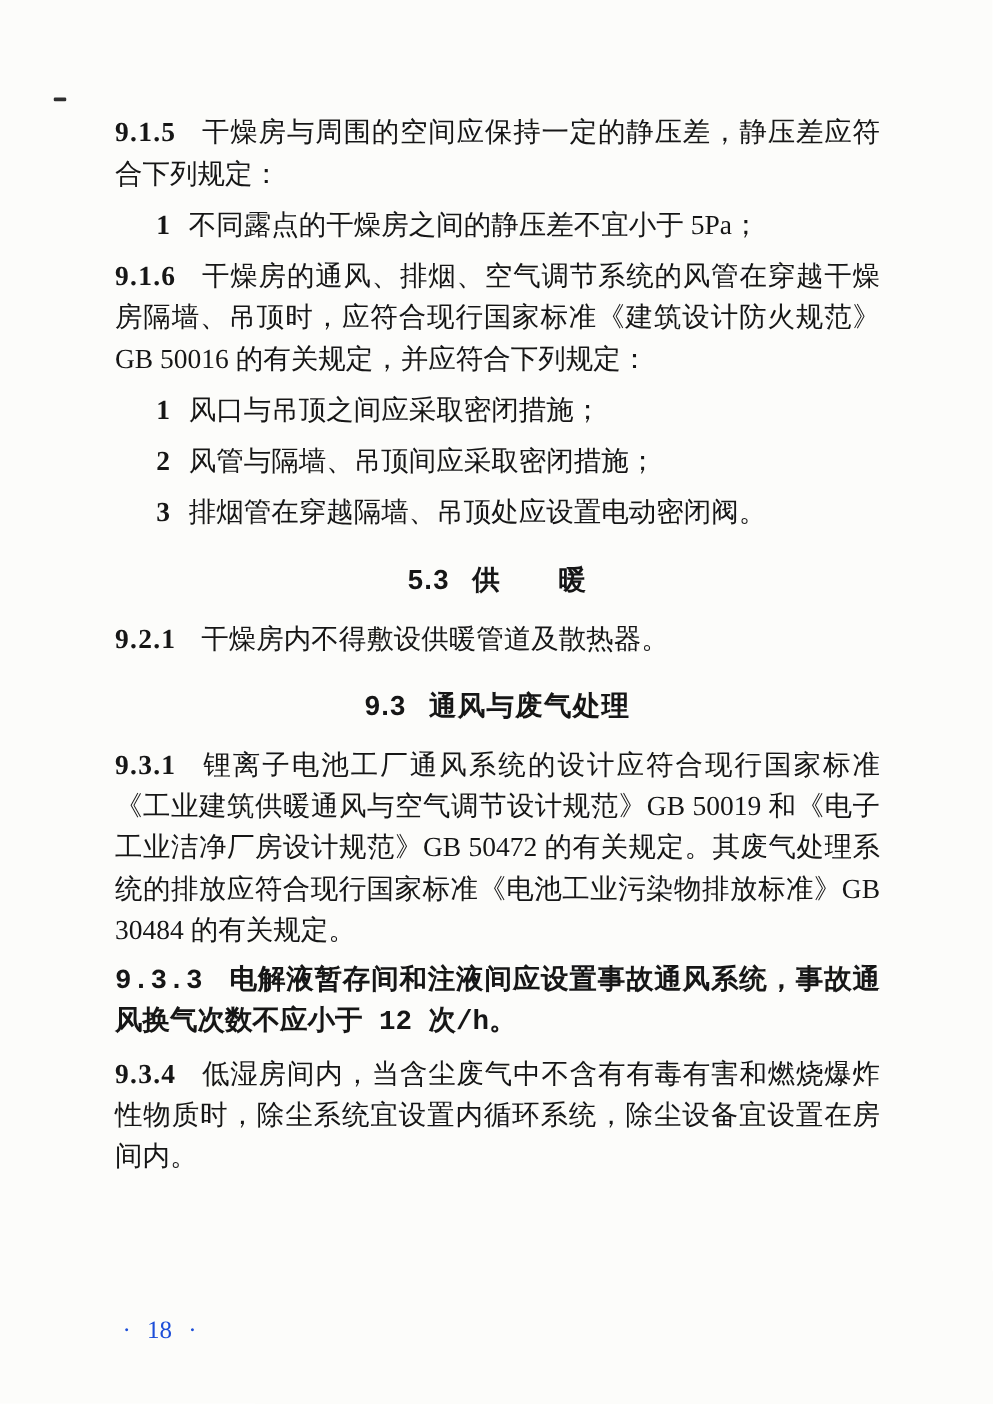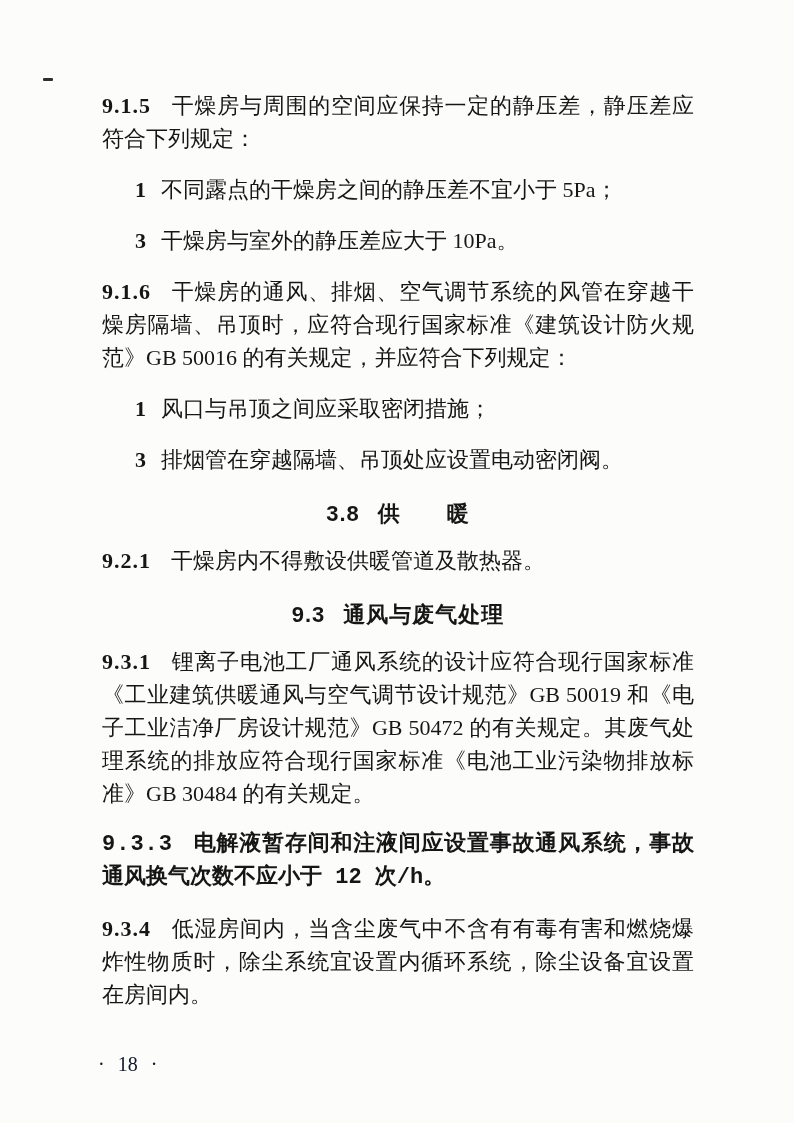--- a/index.html
+++ b/index.html
@@ -30,21 +30,21 @@
   .content {
     position: absolute;
     left: 84px;
     top: 86px;
     width: 628px;
     font-size: 22px;
     line-height: 33px;
     text-align: justify;
     text-justify: inter-ideograph;
   }
-  .content p, .content h2 { margin: 18px; padding: 0; }
+  .content p, .content h2 { margin: 8px; padding: 0; }
   p.clause { margin-top: 3px; }
   p.item { padding-left: 33px; margin-top: 0; }
   .cnum {
     font-weight: bold;
     margin-right: 20px;
     letter-spacing: 1px;
     white-space: nowrap;
   }
   .inum {
     font-weight: bold;
@@ -64,43 +64,43 @@
     font-family: Liberation Mono, monospace;
     font-weight: bold;
   }
   .footer {
     position: absolute;
     left: 98px;
     top: 1049px;
     font-size: 20px;
     line-height: 30px;
     word-spacing: 8px;
-    color: #0f172a;
+    color: #1d4ed8;
   }
 </style>
 </head>
 <body>
 
 <div class="page">
 
   <span class="corner-mark"></span>
 
   <main class="content">
 
     <p class="clause"><b class="cnum">9.1.5</b><span>干燥房与周围的空间应保持一定的静压差，静压差应符合下列规定：</span></p>
 
     <p class="item"><b class="inum">1</b><span>不同露点的干燥房之间的静压差不宜小于 5Pa；</span></p>
-    <p class="item"><b class="inum">3</b><span>干燥房与室外的静压差应大于 10Pa。</span></p>
 
     <p class="clause"><b class="cnum">9.1.6</b><span>干燥房的通风、排烟、空气调节系统的风管在穿越干燥房隔墙、吊顶时，应符合现行国家标准《建筑设计防火规范》GB 50016 的有关规定，并应符合下列规定：</span></p>
 
     <p class="item"><b class="inum">1</b><span>风口与吊顶之间应采取密闭措施；</span></p>
+    <p class="item"><b class="inum">2</b><span>风管与隔墙、吊顶间应采取密闭措施；</span></p>
     <p class="item"><b class="inum">3</b><span>排烟管在穿越隔墙、吊顶处应设置电动密闭阀。</span></p>
 
-    <h2 class="sec"><span class="hnum">3.8</span><span class="htitle">供　　暖</span></h2>
+    <h2 class="sec"><span class="hnum">5.3</span><span class="htitle">供　　暖</span></h2>
 
     <p class="clause"><b class="cnum">9.2.1</b><span>干燥房内不得敷设供暖管道及散热器。</span></p>
 
 
     <h2 class="sec"><span class="hnum">9.3</span><span class="htitle">通风与废气处理</span></h2>
 
     <p class="clause"><b class="cnum">9.3.1</b><span>锂离子电池工厂通风系统的设计应符合现行国家标准《工业建筑供暖通风与空气调节设计规范》GB 50019 和《电子工业洁净厂房设计规范》GB 50472 的有关规定。其废气处理系统的排放应符合现行国家标准《电池工业污染物排放标准》GB 30484 的有关规定。</span></p>
 
 
     <p class="clause strong-clause"><b class="cnum">9.3.3</b><span>电解液暂存间和注液间应设置事故通风系统，事故通风换气次数不应小于 12 次/h。</span></p>

